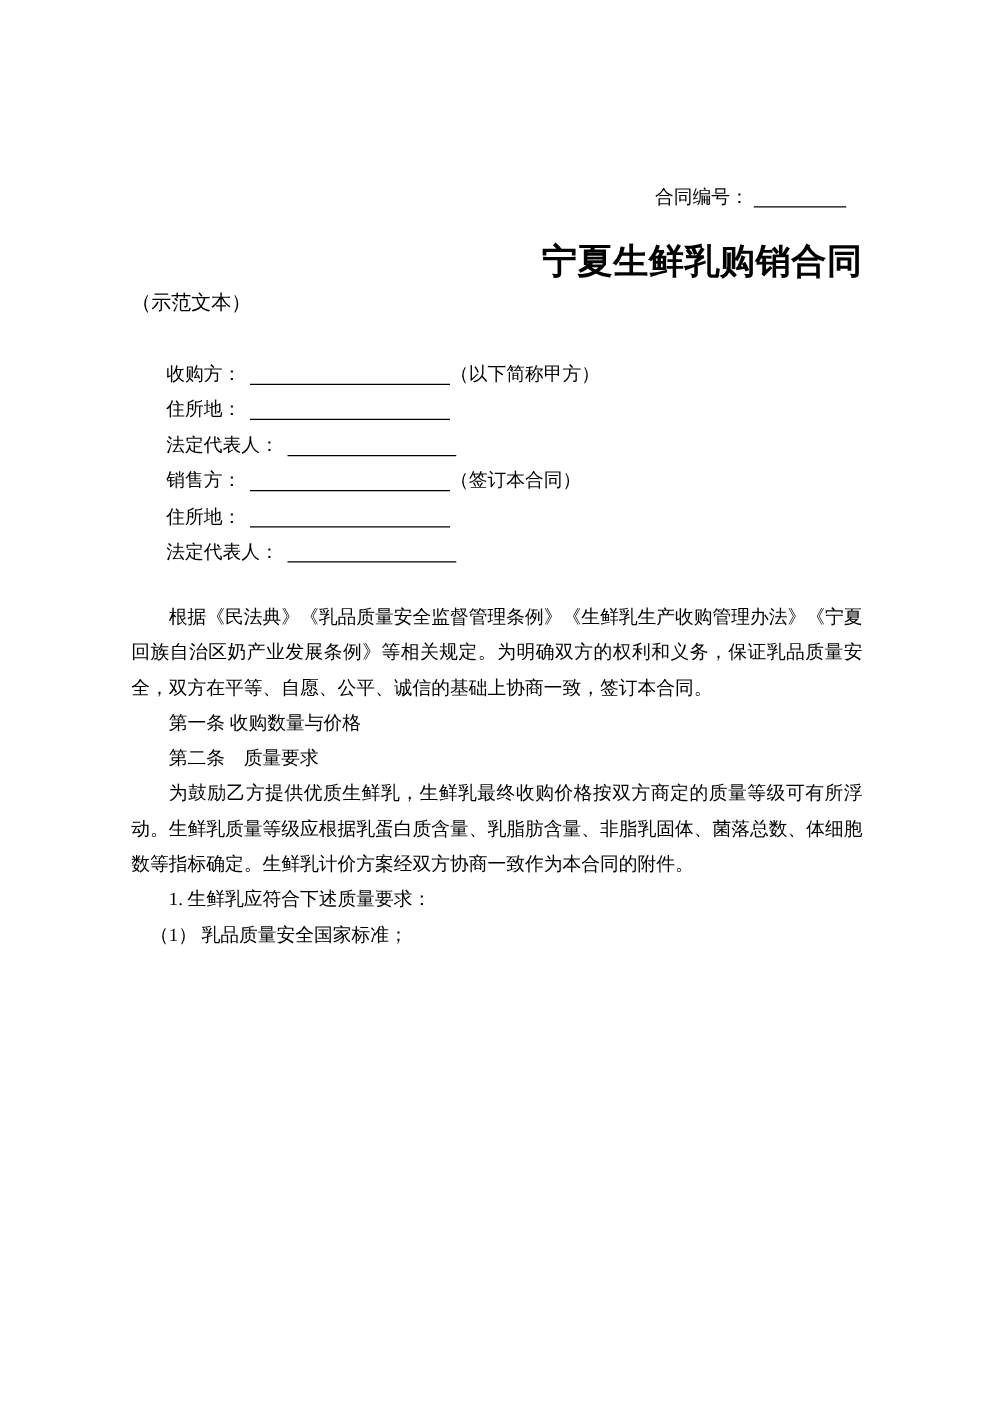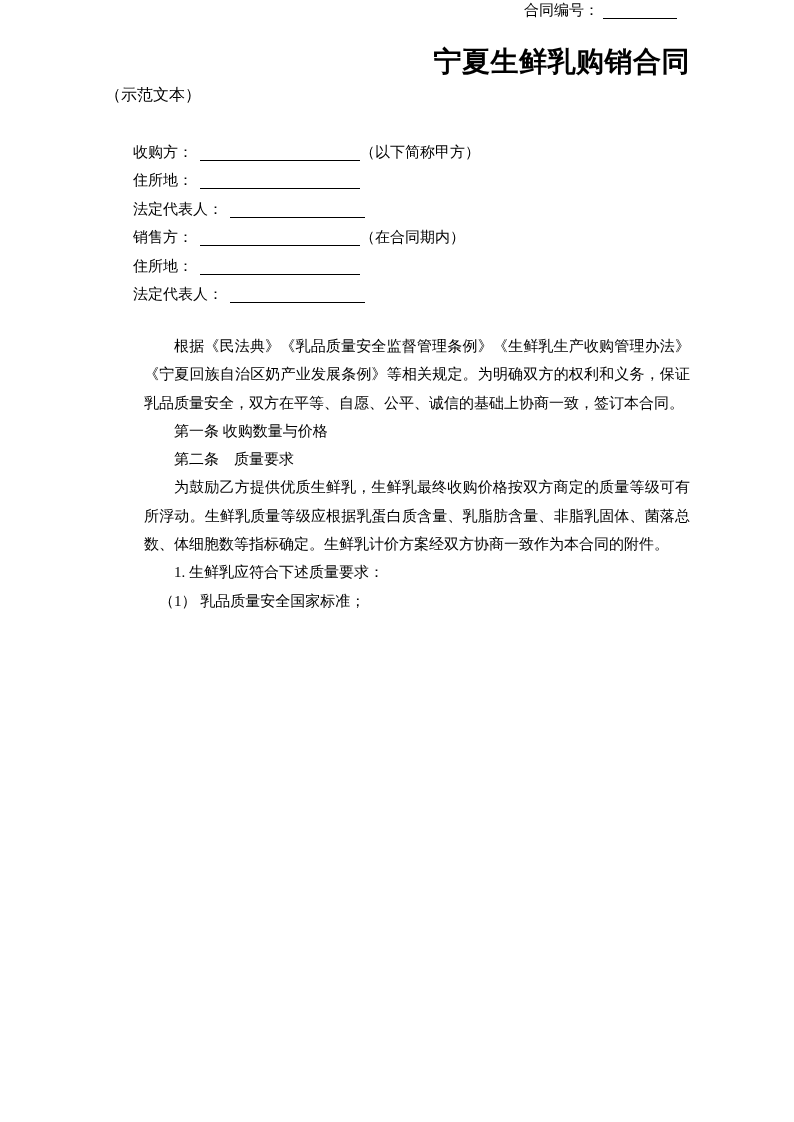--- a/index.html
+++ b/index.html
@@ -15,20 +15,21 @@
     background: #ffffff;
     overflow: hidden;
   }
   .content {
     position: absolute;
     left: 105px; top: 0;
     width: 585px;
   }
   
   .contract-no-row {
+    padding-top: 148px;
     text-align: right;
     padding-right: 13px;
     font-size: 15px;
     line-height: 20px;
     white-space: nowrap;
   }
   
   .blank {
     display: inline-block;
     border-bottom: 1px solid #000;
@@ -64,21 +65,20 @@
     line-height: 28.5px;
     white-space: nowrap;
   }
   .p-suffix { }
   
   .body {
     margin-top: 23px;
     font-size: 15px;
     line-height: 28.3px;
     text-align: justify;
-    margin-left: 39px;
   }
   .body p { margin: 0; }
   .indent2 { text-indent: 2em; }
   .indent1 { text-indent: 1em; }
 </style>
 </head>
 <body>
 
 <div class="page">
   <div class="content">
@@ -94,21 +94,21 @@
       <div class="party-row">
         <span class="p-label">收购方：</span><span class="blank blank-party"></span><span class="p-suffix">（以下简称甲方）</span>
       </div>
       <div class="party-row">
         <span class="p-label">住所地：</span><span class="blank blank-party"></span><span class="p-suffix"></span>
       </div>
       <div class="party-row">
         <span class="p-label">法定代表人：</span><span class="blank blank-rep"></span><span class="p-suffix"></span>
       </div>
       <div class="party-row">
-        <span class="p-label">销售方：</span><span class="blank blank-party"></span><span class="p-suffix">（在合同期内）</span>
+        <span class="p-label">销售方：</span><span class="blank blank-party"></span><span class="p-suffix">（签订本合同）</span>
       </div>
       <div class="party-row">
         <span class="p-label">住所地：</span><span class="blank blank-party"></span><span class="p-suffix"></span>
       </div>
       <div class="party-row">
         <span class="p-label">法定代表人：</span><span class="blank blank-rep"></span><span class="p-suffix"></span>
       </div>
     </div>
 
     <div class="body">

